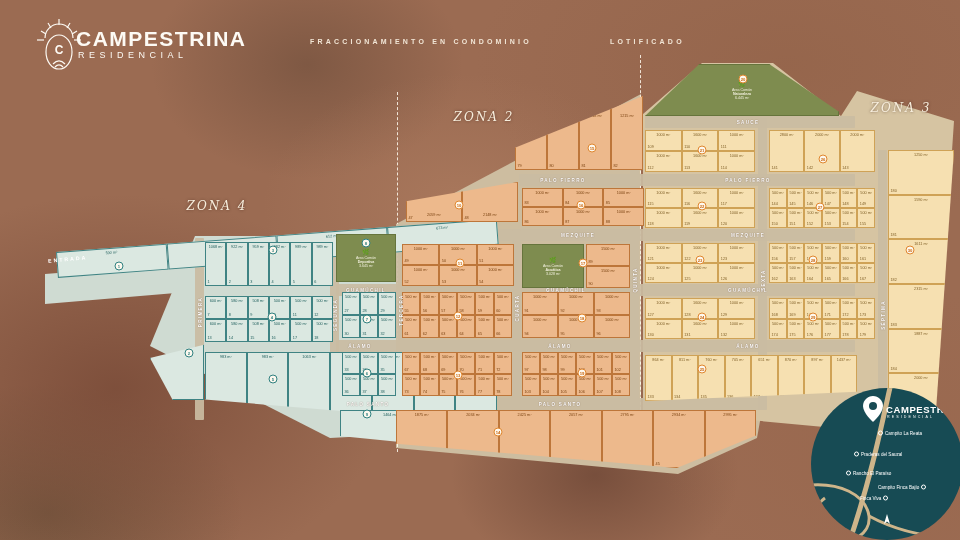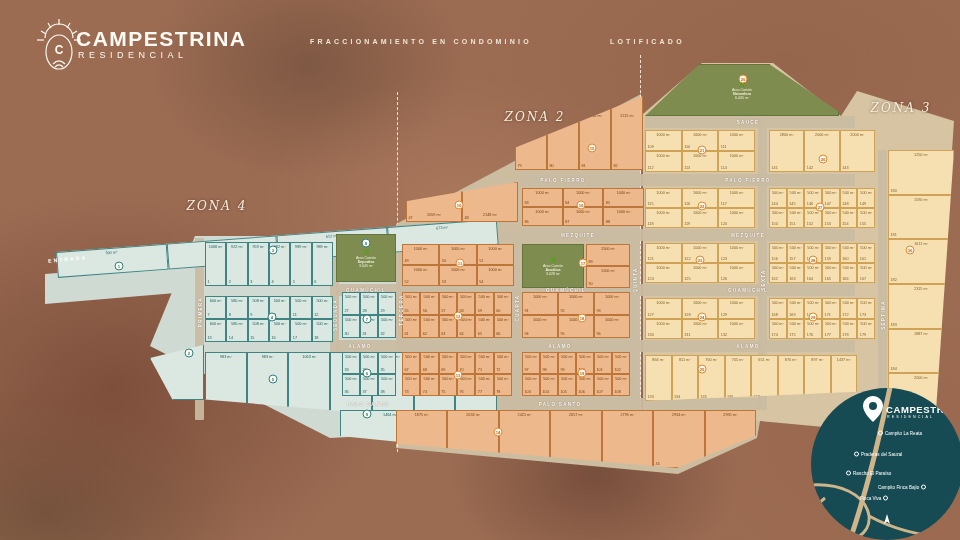--- a/index.html
+++ b/index.html
@@ -1052,21 +1052,21 @@
       <div class="abs street-label" style="left: 560px; top: 404px;">PALO SANTO</div>
       <div class="abs street-label" style="left: 200px; top: 312px; transform: translate(-50%, -50%) rotate(-90deg);">PRIMERA</div>
       <div class="abs street-label" style="left: 335px; top: 315px; transform: translate(-50%, -50%) rotate(-90deg);">SEGUNDA</div>
       <div class="abs street-label" style="left: 401px; top: 310px; transform: translate(-50%, -50%) rotate(-90deg);">TERCERA</div>
       <div class="abs street-label" style="left: 517px; top: 308px; transform: translate(-50%, -50%) rotate(-90deg);">CUARTA</div>
       <div class="abs street-label" style="left: 635px; top: 280px; transform: translate(-50%, -50%) rotate(-90deg);">QUINTA</div>
       <div class="abs street-label" style="left: 763px; top: 280px; transform: translate(-50%, -50%) rotate(-90deg);">SEXTA</div>
       <div class="abs street-label" style="left: 883px; top: 315px; transform: translate(-50%, -50%) rotate(-90deg);">SÉPTIMA</div>
       <div class="abs entrada-label" style="left: 48px; top: 256px; transform: rotate(-5deg);">ENTRADA</div>
       <div class="abs zone-label" style="left: 217px; top: 206px;">ZONA 4</div>
-      <div class="abs zone-label" style="left: 535px; top: 117px; font-style: italic;">ZONA 2</div>
+      <div class="abs zone-label" style="left: 484px; top: 117px; font-style: italic;">ZONA 2</div>
       <div class="abs zone-label" style="left: 901px; top: 108px;">ZONA 3</div>
       <div class="abs marker teal" style="left: 119px; top: 266px;">1</div>
       <div class="abs marker teal" style="left: 189px; top: 353px;">2</div>
       <div class="abs marker teal" style="left: 273px; top: 250px;">3</div>
       <div class="abs marker teal" style="left: 272px; top: 317px;">4</div>
       <div class="abs marker teal" style="left: 273px; top: 379px;">5</div>
       <div class="abs marker teal" style="left: 367px; top: 373px;">6</div>
       <div class="abs marker teal" style="left: 367px; top: 319px;">7</div>
       <div class="abs marker teal" style="left: 366px; top: 243px;">8</div>
       <div class="abs marker teal" style="left: 367px; top: 414px;">9</div>

